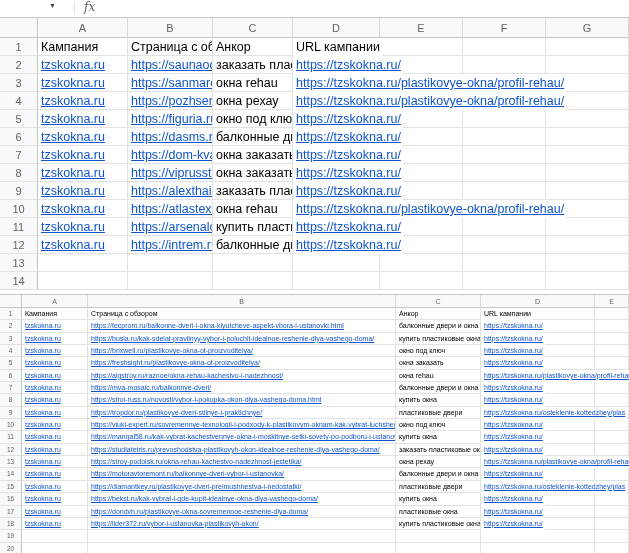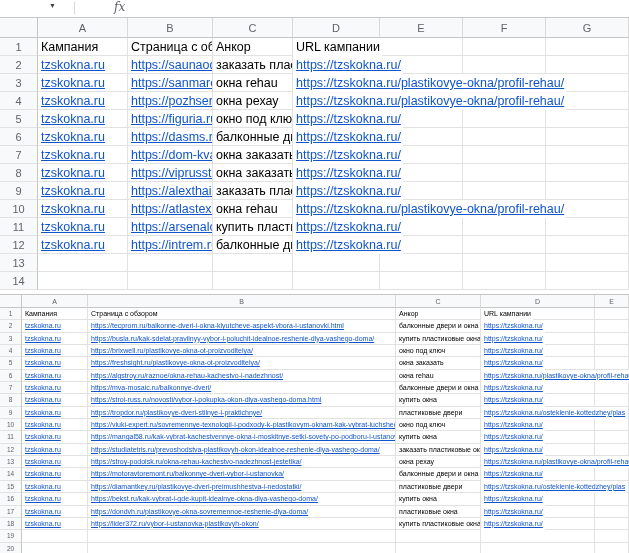--- a/index.html
+++ b/index.html
@@ -3,21 +3,21 @@
 <meta charset="utf-8">
 <style>
   html,body{margin:0;padding:0;background:#fff;}
   #app{position:relative;width:629px;height:553px;overflow:hidden;background:#fff;
        font-family:"Liberation Sans", sans-serif;}
   
   #formula-bar{position:relative;height:17px;background:#fff;}
   #name-caret{position:absolute;left:49px;top:2px;font-size:7px;color:#444;cursor:pointer;}
   #fbar-divider{position:absolute;left:74px;top:2px;width:1px;height:12px;background:#d9d9d9;}
   #fx-label{position:absolute;left:84px;top:0px;font-size:12px;font-style:italic;
-            color:#5f6368;font-family:"DejaVu Serif", serif;margin-left:30px;}
+            color:#5f6368;font-family:"DejaVu Serif", serif;}
   
   .sheet{display:grid;border-top:1px solid #c6c6c6;background:#fff;}
   .sheet .hd{background:#f8f9fa;color:#5f6368;text-align:center;
              border-right:1px solid #d9d9d9;border-bottom:1px solid #c6c6c6;
              overflow:hidden;cursor:pointer;}
   .sheet .corner{background:#f8f9fa;border-right:1px solid #c6c6c6;border-bottom:1px solid #c6c6c6;}
   .sheet .rownum{background:#f8f9fa;color:#5f6368;text-align:center;
                  border-right:1px solid #c6c6c6;border-bottom:1px solid #e2e2e2;
                  overflow:hidden;cursor:pointer;}
   .sheet .cell{border-right:1px solid #e2e2e2;border-bottom:1px solid #e2e2e2;

